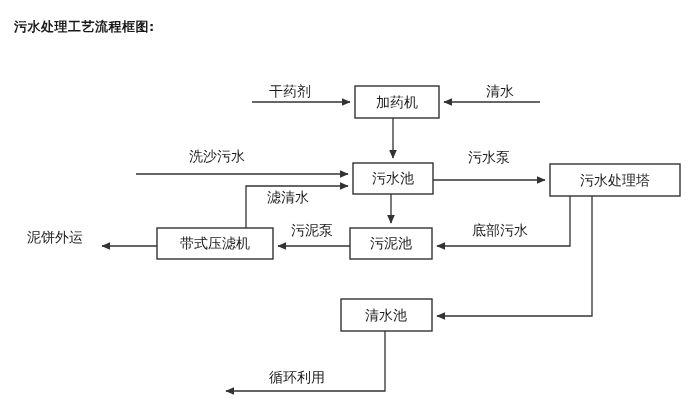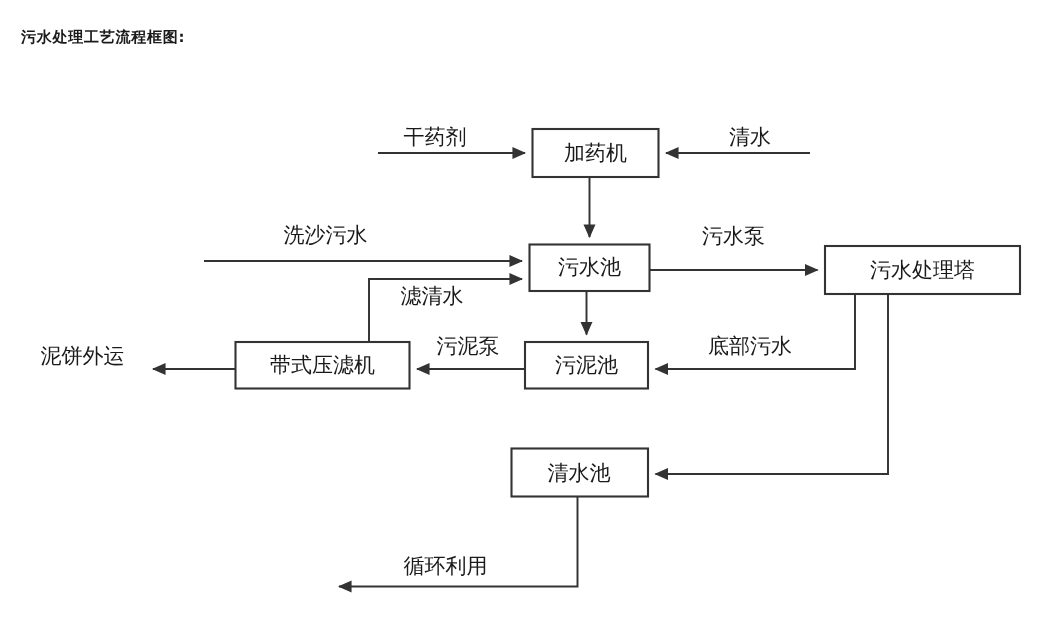--- a/index.html
+++ b/index.html
@@ -12,21 +12,21 @@
     height: 420px;
     position: relative;
     overflow: hidden;
     font-family: "DejaVu Sans", "Liberation Sans", sans-serif;
     color: #1a1a1a;
   }
   #page-title {
     position: absolute;
     left: 14px;
     top: 18px;
-    font-size: 10px;
+    font-size: 13px;
     font-weight: bold;
     letter-spacing: 0.5px;
     white-space: nowrap;
   }
   #flow-svg {
     position: absolute;
     left: 0;
     top: 0;
     width: 700px;
     height: 420px;

